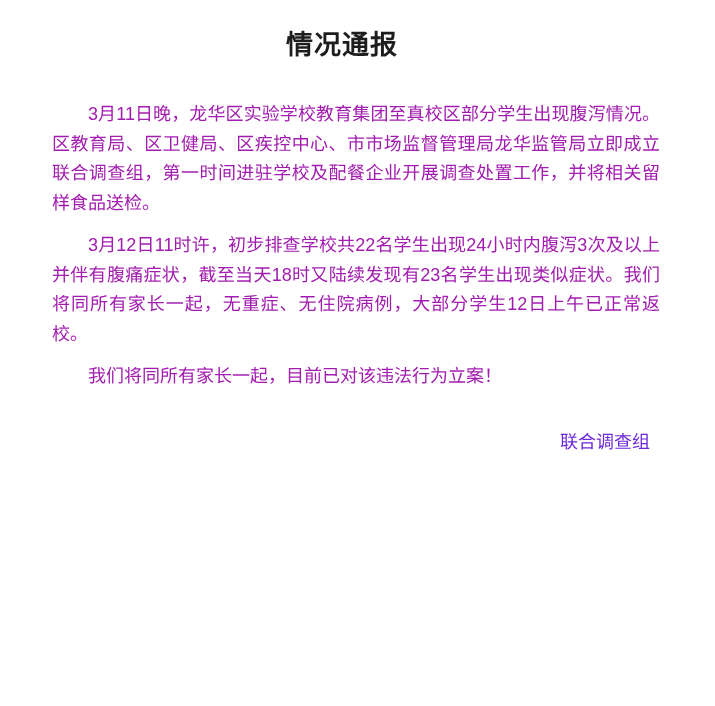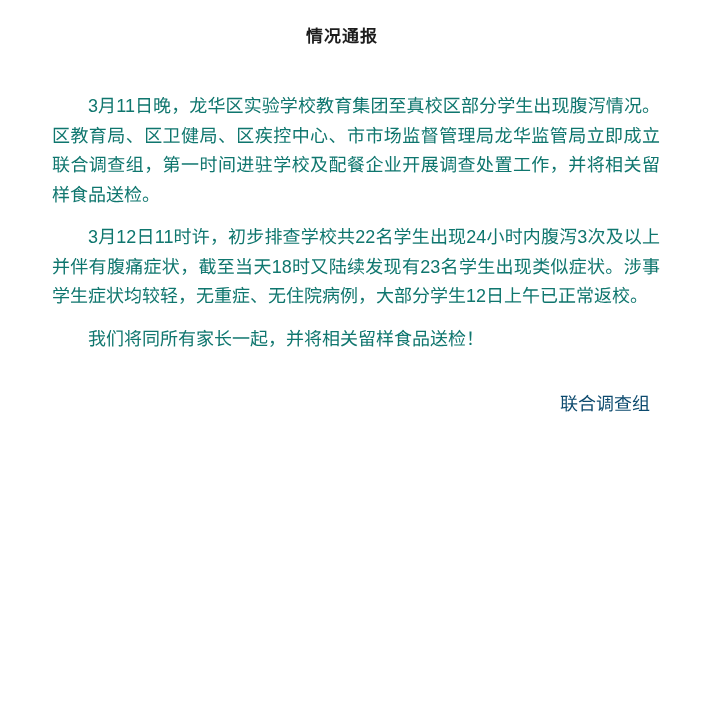--- a/index.html
+++ b/index.html
@@ -14,56 +14,56 @@
     font-family: "Liberation Sans", "DejaVu Sans", sans-serif;
   }
   .page {
     box-sizing: border-box;
     width: 715px;
     height: 706px;
     padding: 17px 55px 0 52px;
     background: #ffffff;
   }
   .doc-title {
-    margin: 4px 28px 39px 0;
+    margin: 12px 28px 39px 0;
     text-align: center;
-    font-size: 17px;
+    font-size: 27px;
     font-weight: 700;
     letter-spacing: 1px;
     line-height: 32px;
     color: #1d1d1d;
   }
   .para {
     margin: 0 0 13px 0;
     font-size: 18px;
     line-height: 29.5px;
-    color: #0f766e;
+    color: #a21caf;
     text-align: justify;
     text-justify: inter-ideograph;
     text-indent: 2em;
     word-break: break-all;
   }
   .signature {
     margin-top: 37px;
     padding-right: 10px;
     text-align: right;
     font-size: 18px;
     line-height: 27px;
-    color: #0c4a6e;
+    color: #6d28d9;
   }
 </style>
 </head>
 <body>
 
 <div class="page">
   <h1 class="doc-title">情况通报</h1>
 
   <p class="para">3月11日晚，龙华区实验学校教育集团至真校区部分学生出现腹泻情况。区教育局、区卫健局、区疾控中心、市市场监督管理局龙华监管局立即成立联合调查组，第一时间进驻学校及配餐企业开展调查处置工作，并将相关留样食品送检。</p>
 
-  <p class="para">3月12日11时许，初步排查学校共22名学生出现24小时内腹泻3次及以上并伴有腹痛症状，截至当天18时又陆续发现有23名学生出现类似症状。涉事学生症状均较轻，无重症、无住院病例，大部分学生12日上午已正常返校。</p>
+  <p class="para">3月12日11时许，初步排查学校共22名学生出现24小时内腹泻3次及以上并伴有腹痛症状，截至当天18时又陆续发现有23名学生出现类似症状。我们将同所有家长一起，无重症、无住院病例，大部分学生12日上午已正常返校。</p>
 
 
-  <p class="para">我们将同所有家长一起，并将相关留样食品送检！</p>
+  <p class="para">我们将同所有家长一起，目前已对该违法行为立案！</p>
 
   <div class="signature">
     <div>联合调查组</div>
   </div>
 </div>
 
 </body></html>

